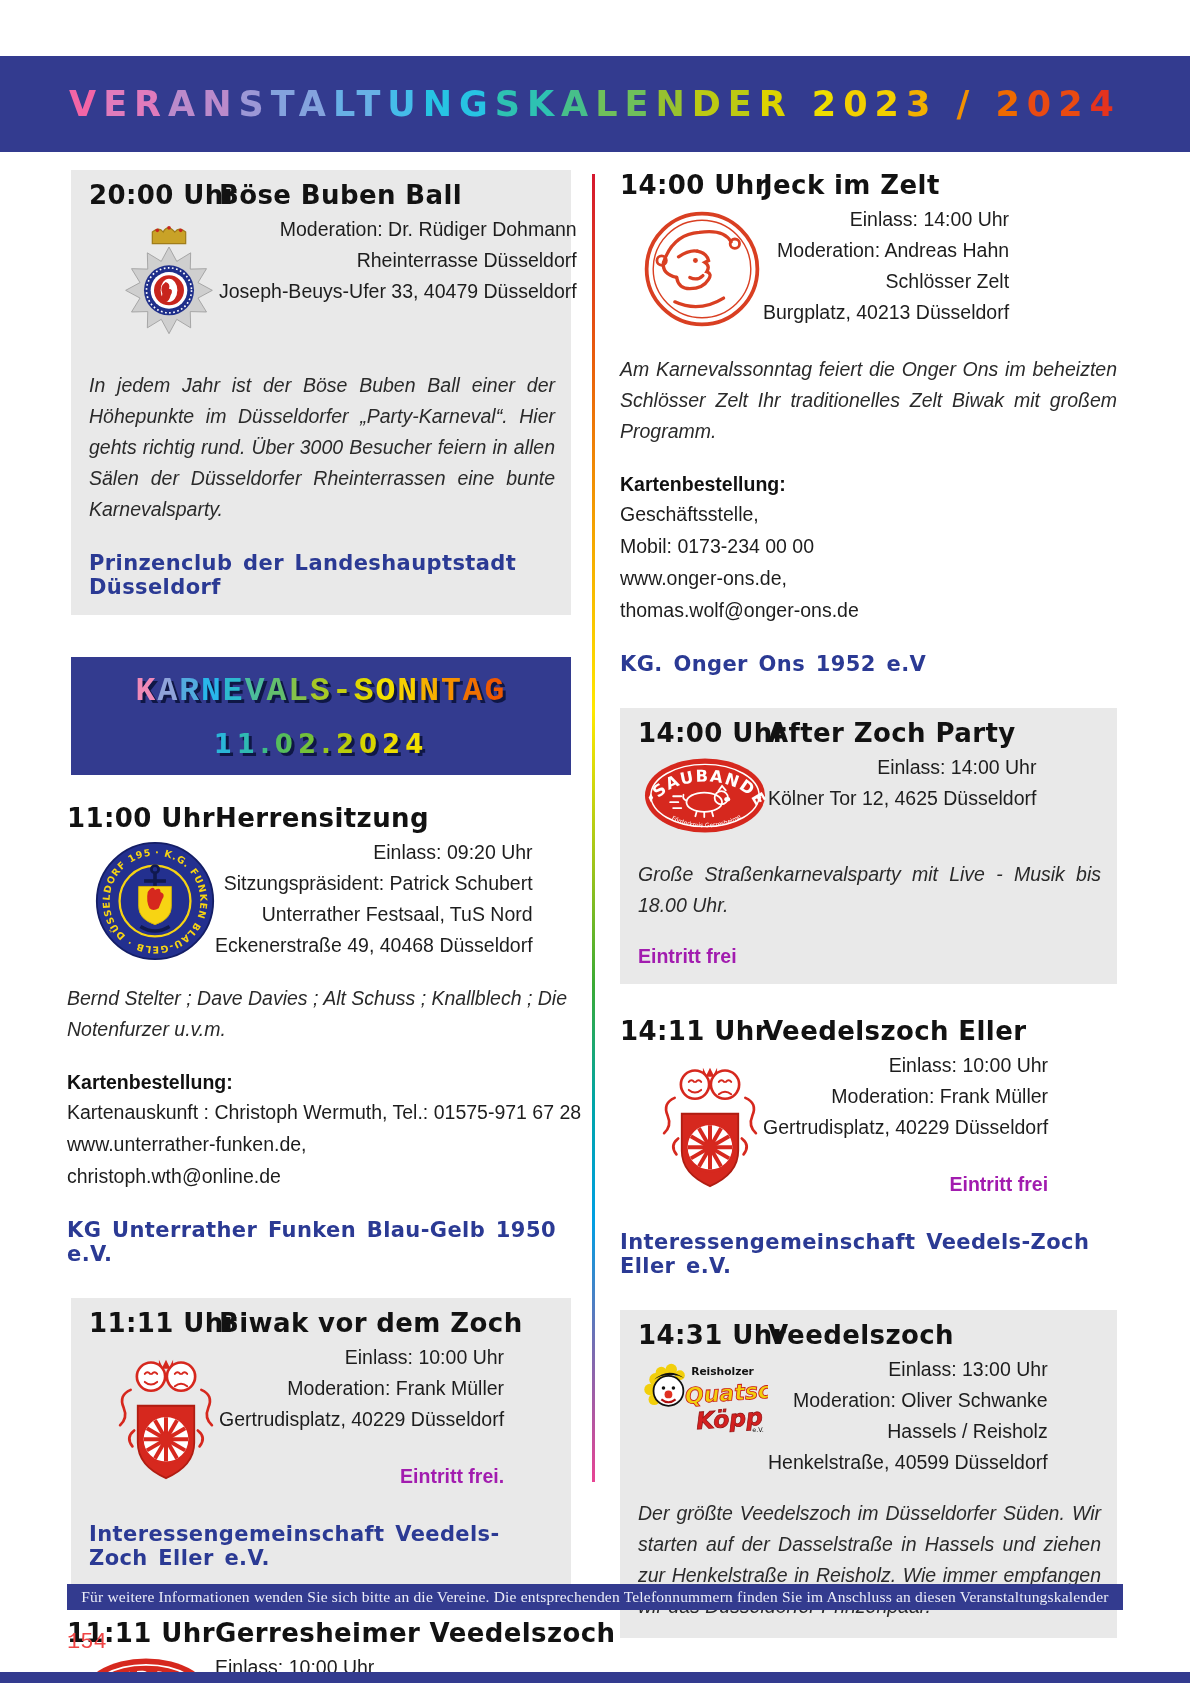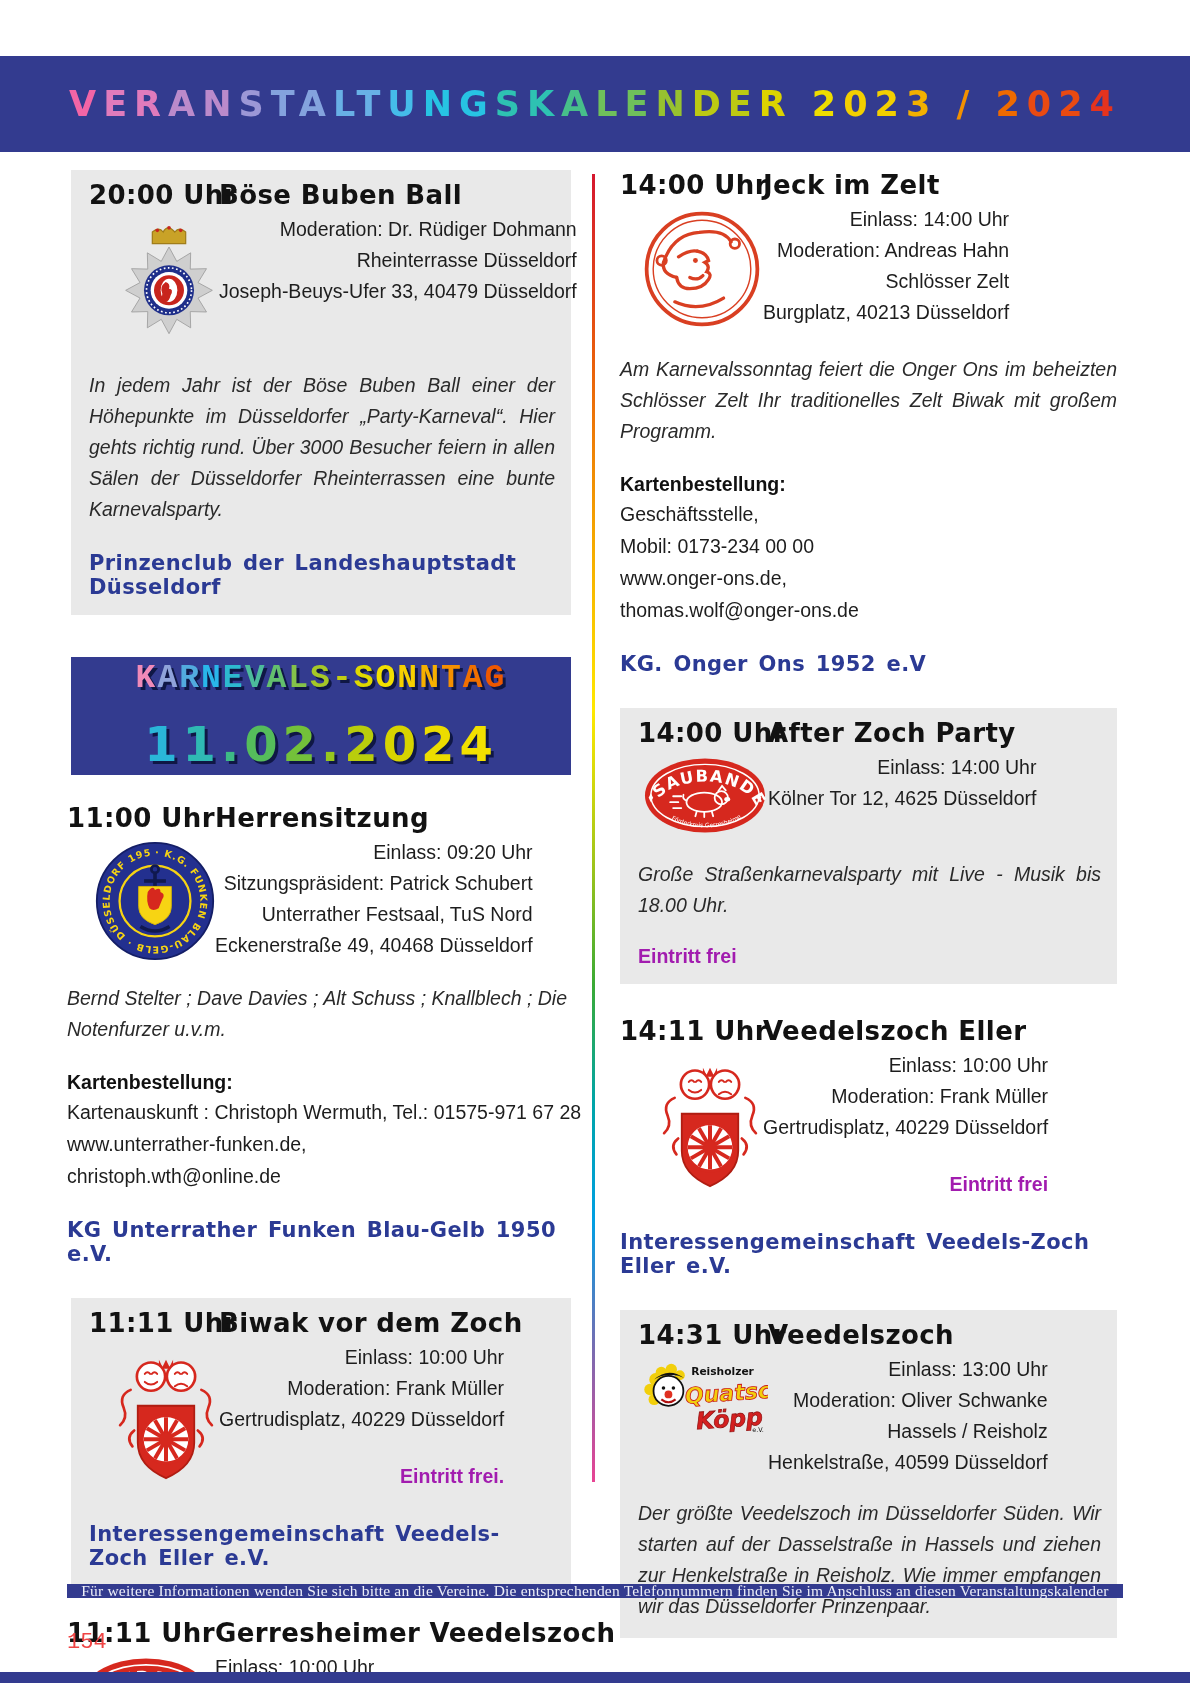--- a/index.html
+++ b/index.html
@@ -45,25 +45,25 @@
   .ev-free { color:#a21caf; font-weight:bold; font-size:19.5px; margin:24px 0 0 0; }
   .ev-free.in-col { margin:26px 0 0 0; }
   .ev-organizer { font-family:"DejaVu Sans", sans-serif; color:#2b3a94; font-weight:bold;
                   font-size:21px; letter-spacing:0.4px; word-spacing:3px; margin:26px 0 0 0; }
 
   
   .karneval-banner { margin:42px 0 28px 4px; background:#333b8f; height:118px;
                      display:flex; flex-direction:column; align-items:center; justify-content:center; }
   .kb-line1 { font-family:Liberation Mono, monospace; font-weight:bold; font-size:33px;
               letter-spacing:2px; text-shadow:3px 3px 0 #0f1745; white-space:nowrap; }
-  .kb-line2 { font-family:"DejaVu Sans", sans-serif; font-weight:bold; font-size:48px;
+  .kb-line2 { font-family:"DejaVu Sans", sans-serif; font-weight:bold; font-size:26px;
               letter-spacing:5px; margin-top:19px; text-shadow:3px 3px 0 #0f1745; white-space:nowrap; }
 
   
-  .footer-band { position:absolute; left:67px; top:1584px; width:1056px; height:14px;
+  .footer-band { position:absolute; left:67px; top:1584px; width:1056px; height:26px;
                  background:#333b8f; display:flex; align-items:center; justify-content:center; }
   .footer-band p { margin:0; color:#eceef8; font-family:"Liberation Serif", serif;
                    font-size:15.5px; letter-spacing:0.2px; white-space:nowrap; }
   .page-number { position:absolute; left:67px; top:1630px; font-size:22px; color:#ef4444;font-family:Liberation Mono, monospace; }
   .bottom-strip { position:absolute; left:0; top:1672px; width:1190px; height:11px; background:#333b8f; }
 
   svg text { font-family:"DejaVu Sans", sans-serif; }
 </style>
 </head>
 <body>

